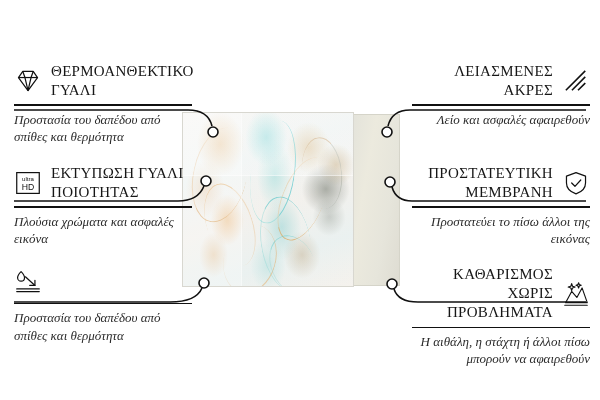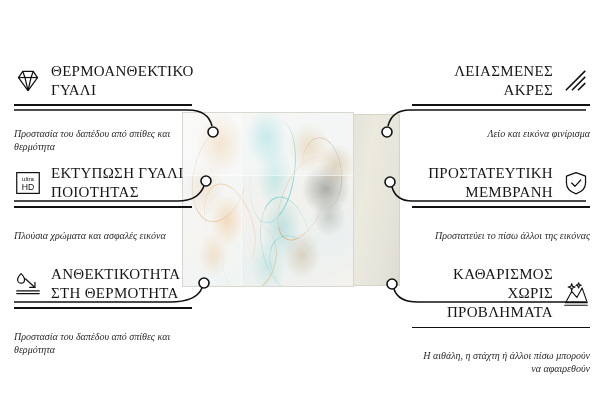--- a/index.html
+++ b/index.html
@@ -86,22 +86,22 @@
     min-height:34px;
   }
   .feature.right .feat-head { flex-direction:row-reverse; }
 
   .feat-title {
     font-size:15px; letter-spacing:.3px; line-height:1.28;
     color:#161616; font-weight:400;
   }
   .rule { height:1.4px; background:#111; margin-top:4px; width:100%; }
   .feat-desc {
-    font-size:10px; line-height:1.34; color:#2a2a2a;
-    margin-top:21px; font-style:italic;
+    font-size:13px; line-height:1.34; color:#2a2a2a;
+    margin-top:5px; font-style:italic;
   }
 
   .icon { flex:0 0 auto; width:28px; height:26px; display:block; }
 
   
   .connectors { position:absolute; inset:0; pointer-events:none; }
 </style>
 </head>
 <body>
 
@@ -183,39 +183,38 @@
     <div class="feat-head">
       <svg class="icon" viewBox="0 0 32 30">
         <g fill="none" stroke="#111" stroke-width="1.4" stroke-linejoin="round" stroke-linecap="round">
           <path d="M8 3 C11 6 12 8 12 10 A4 4 0 0 1 4 10 C4 8 5 6 8 3 Z"></path>
           <path d="M13 9 L24 19"></path>
           <path d="M24 13 V19 H18"></path>
           <path d="M3 23 H29"></path>
             <path d="M3 26 H29"></path>
         </g>
       </svg>
-      <div class="feat-title">ΑΝΘΕΚΤΙΚΟΤΗΤΑ ΣΤΗ ΘΕΡΜΟΤΗΤΑ</div>
     </div>
     <div class="rule"></div>
     <div class="feat-desc">Προστασία του δαπέδου από σπίθες και θερμότητα</div>
   </div>
 
   <div class="feature right" style="top:62px;">
     <div class="feat-head">
       <svg class="icon" viewBox="0 0 32 30">
         <g stroke="#111" stroke-width="1.9" stroke-linecap="square">
           <path d="M26 4 L5 25"></path>
             <path d="M26 11 L12 25"></path>
             <path d="M26 18 L19 25"></path>
         </g>
       </svg>
       <div class="feat-title">ΛΕΙΑΣΜΕΝΕΣ ΑΚΡΕΣ</div>
     </div>
     <div class="rule"></div>
-    <div class="feat-desc">Λείο και εικόνα φινίρισμα</div>
+    <div class="feat-desc">Λείο και ασφαλές αφαιρεθούν</div>
   </div>
 
   <div class="feature right" style="top:164px;">
     <div class="feat-head">
       <svg class="icon" viewBox="0 0 32 30">
         <g fill="none" stroke="#111" stroke-width="1.4" stroke-linejoin="round" stroke-linecap="round">
           <path d="M16 3 L27 7 V15 C27 21 22 25.5 16 27.5 C10 25.5 5 21 5 15 V7 Z"></path>
           <path d="M11 15 L14.8 18.8 L21.5 11.5"></path>
         </g>
       </svg>

